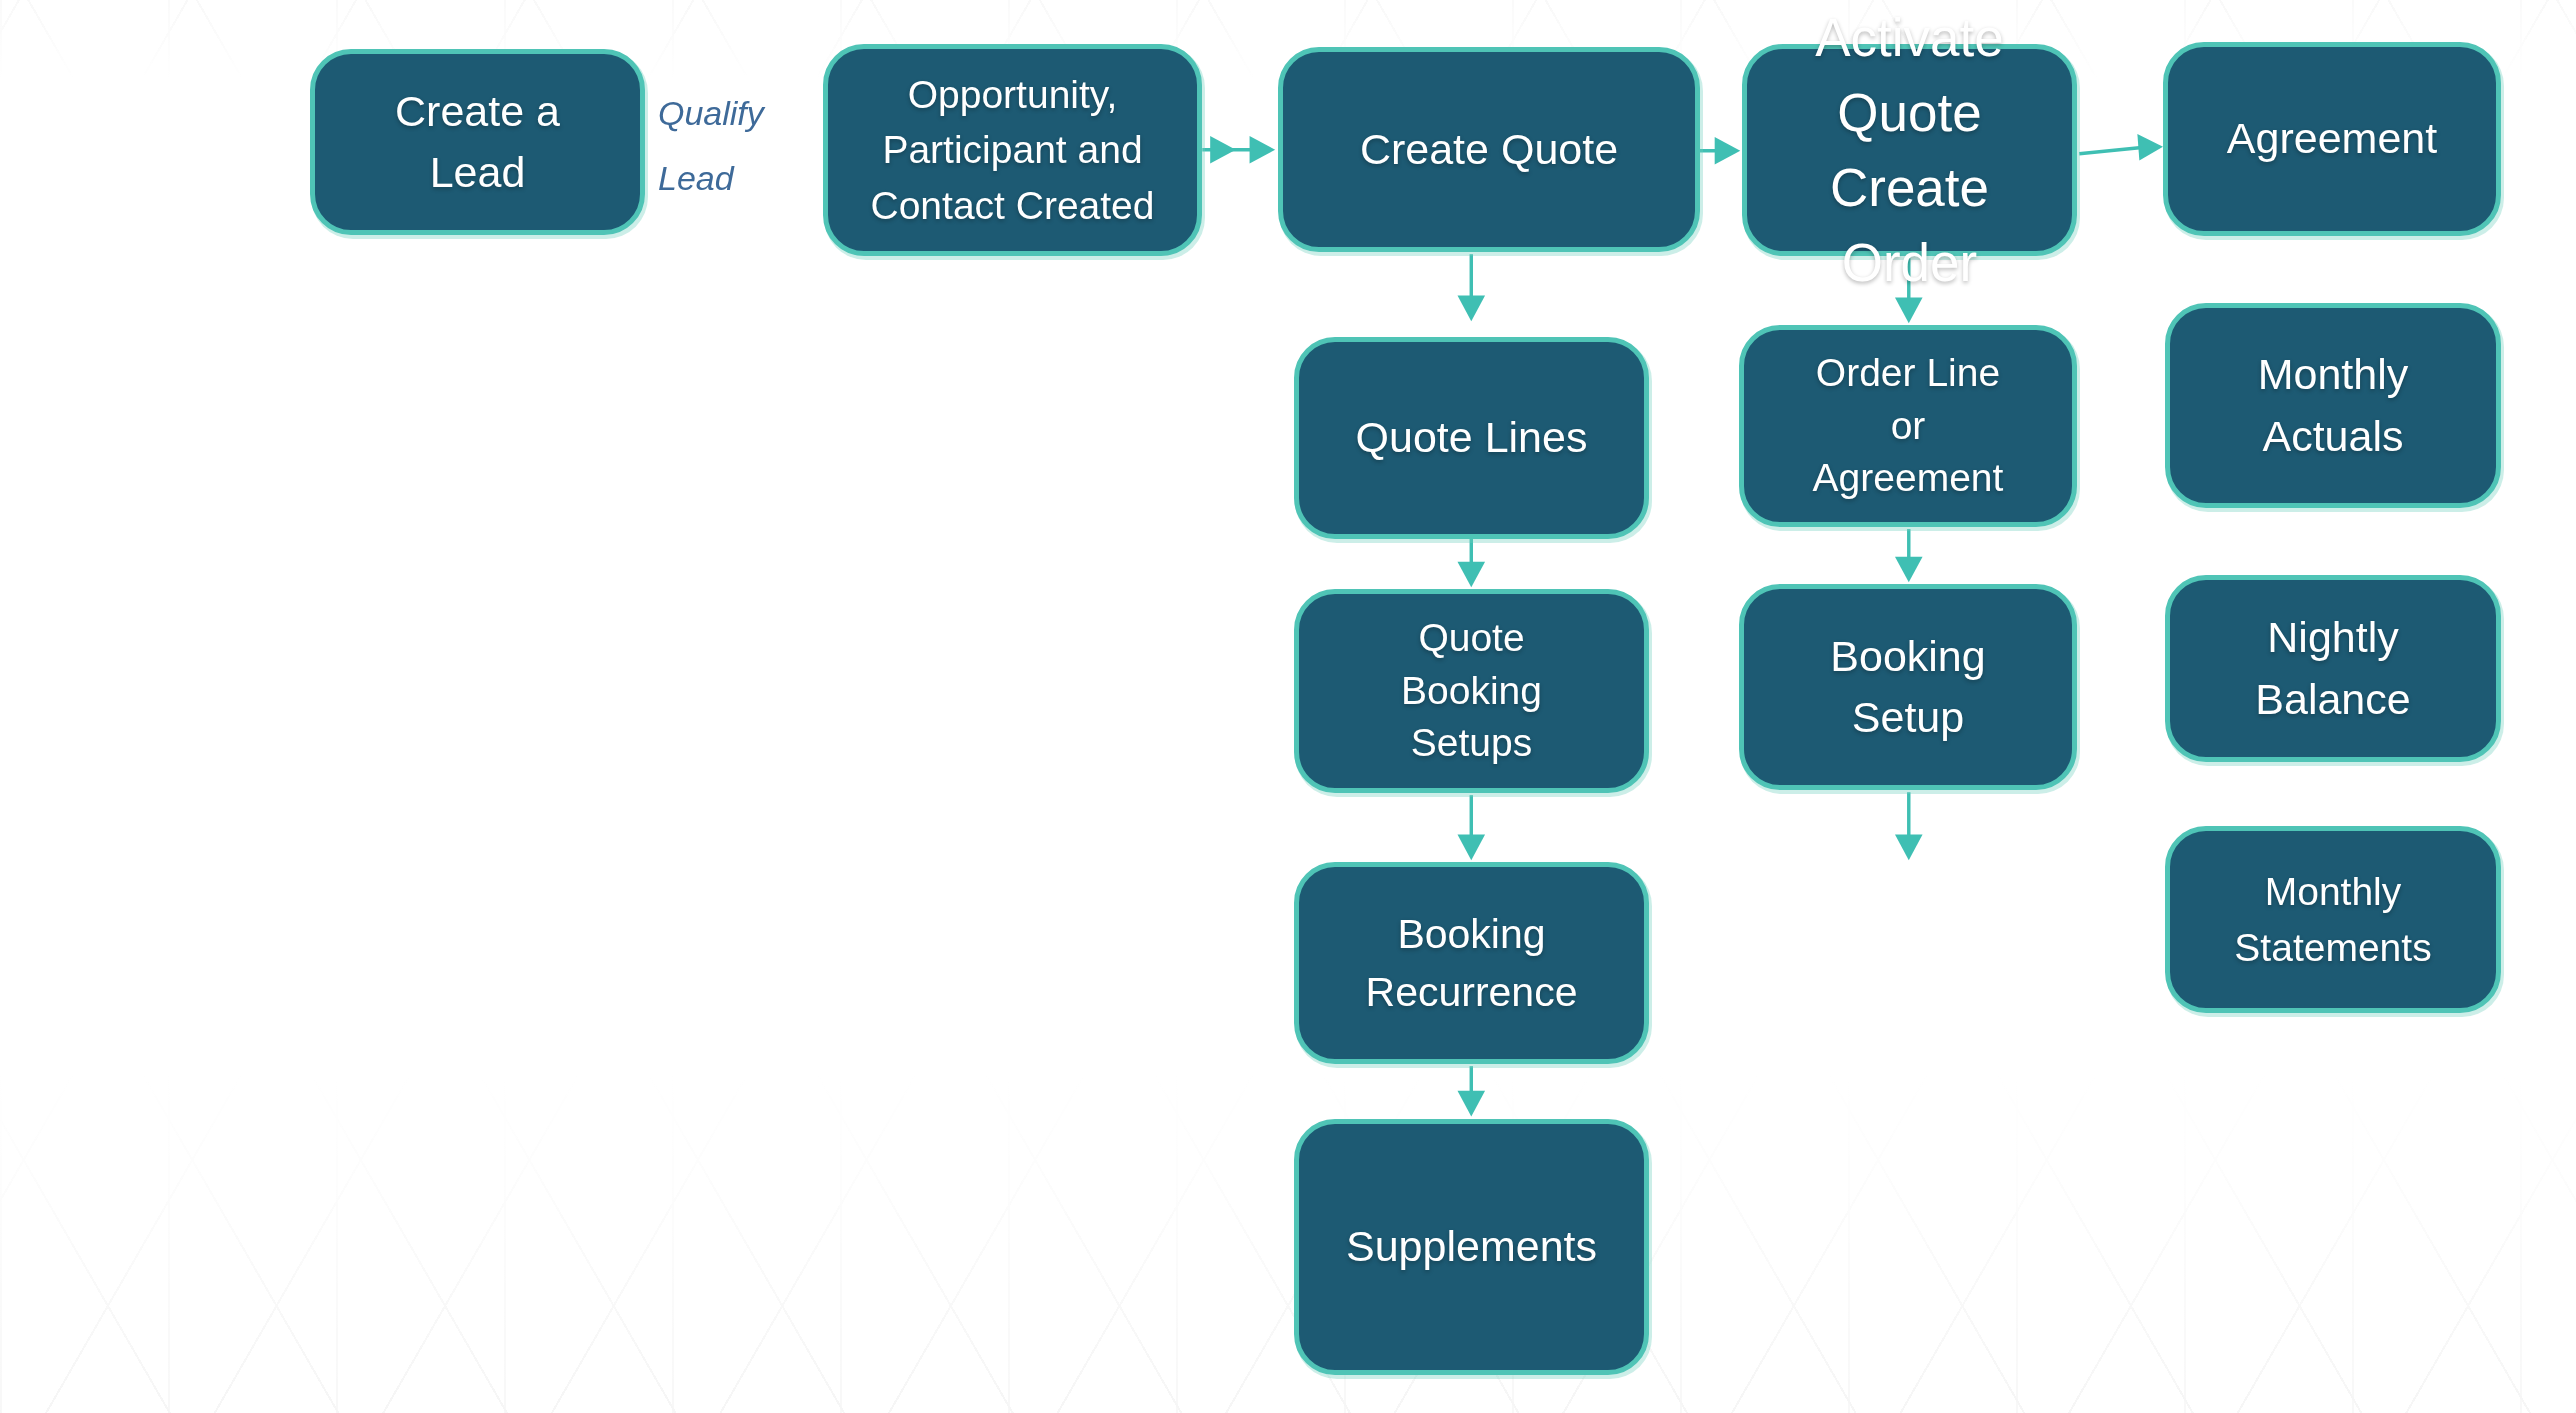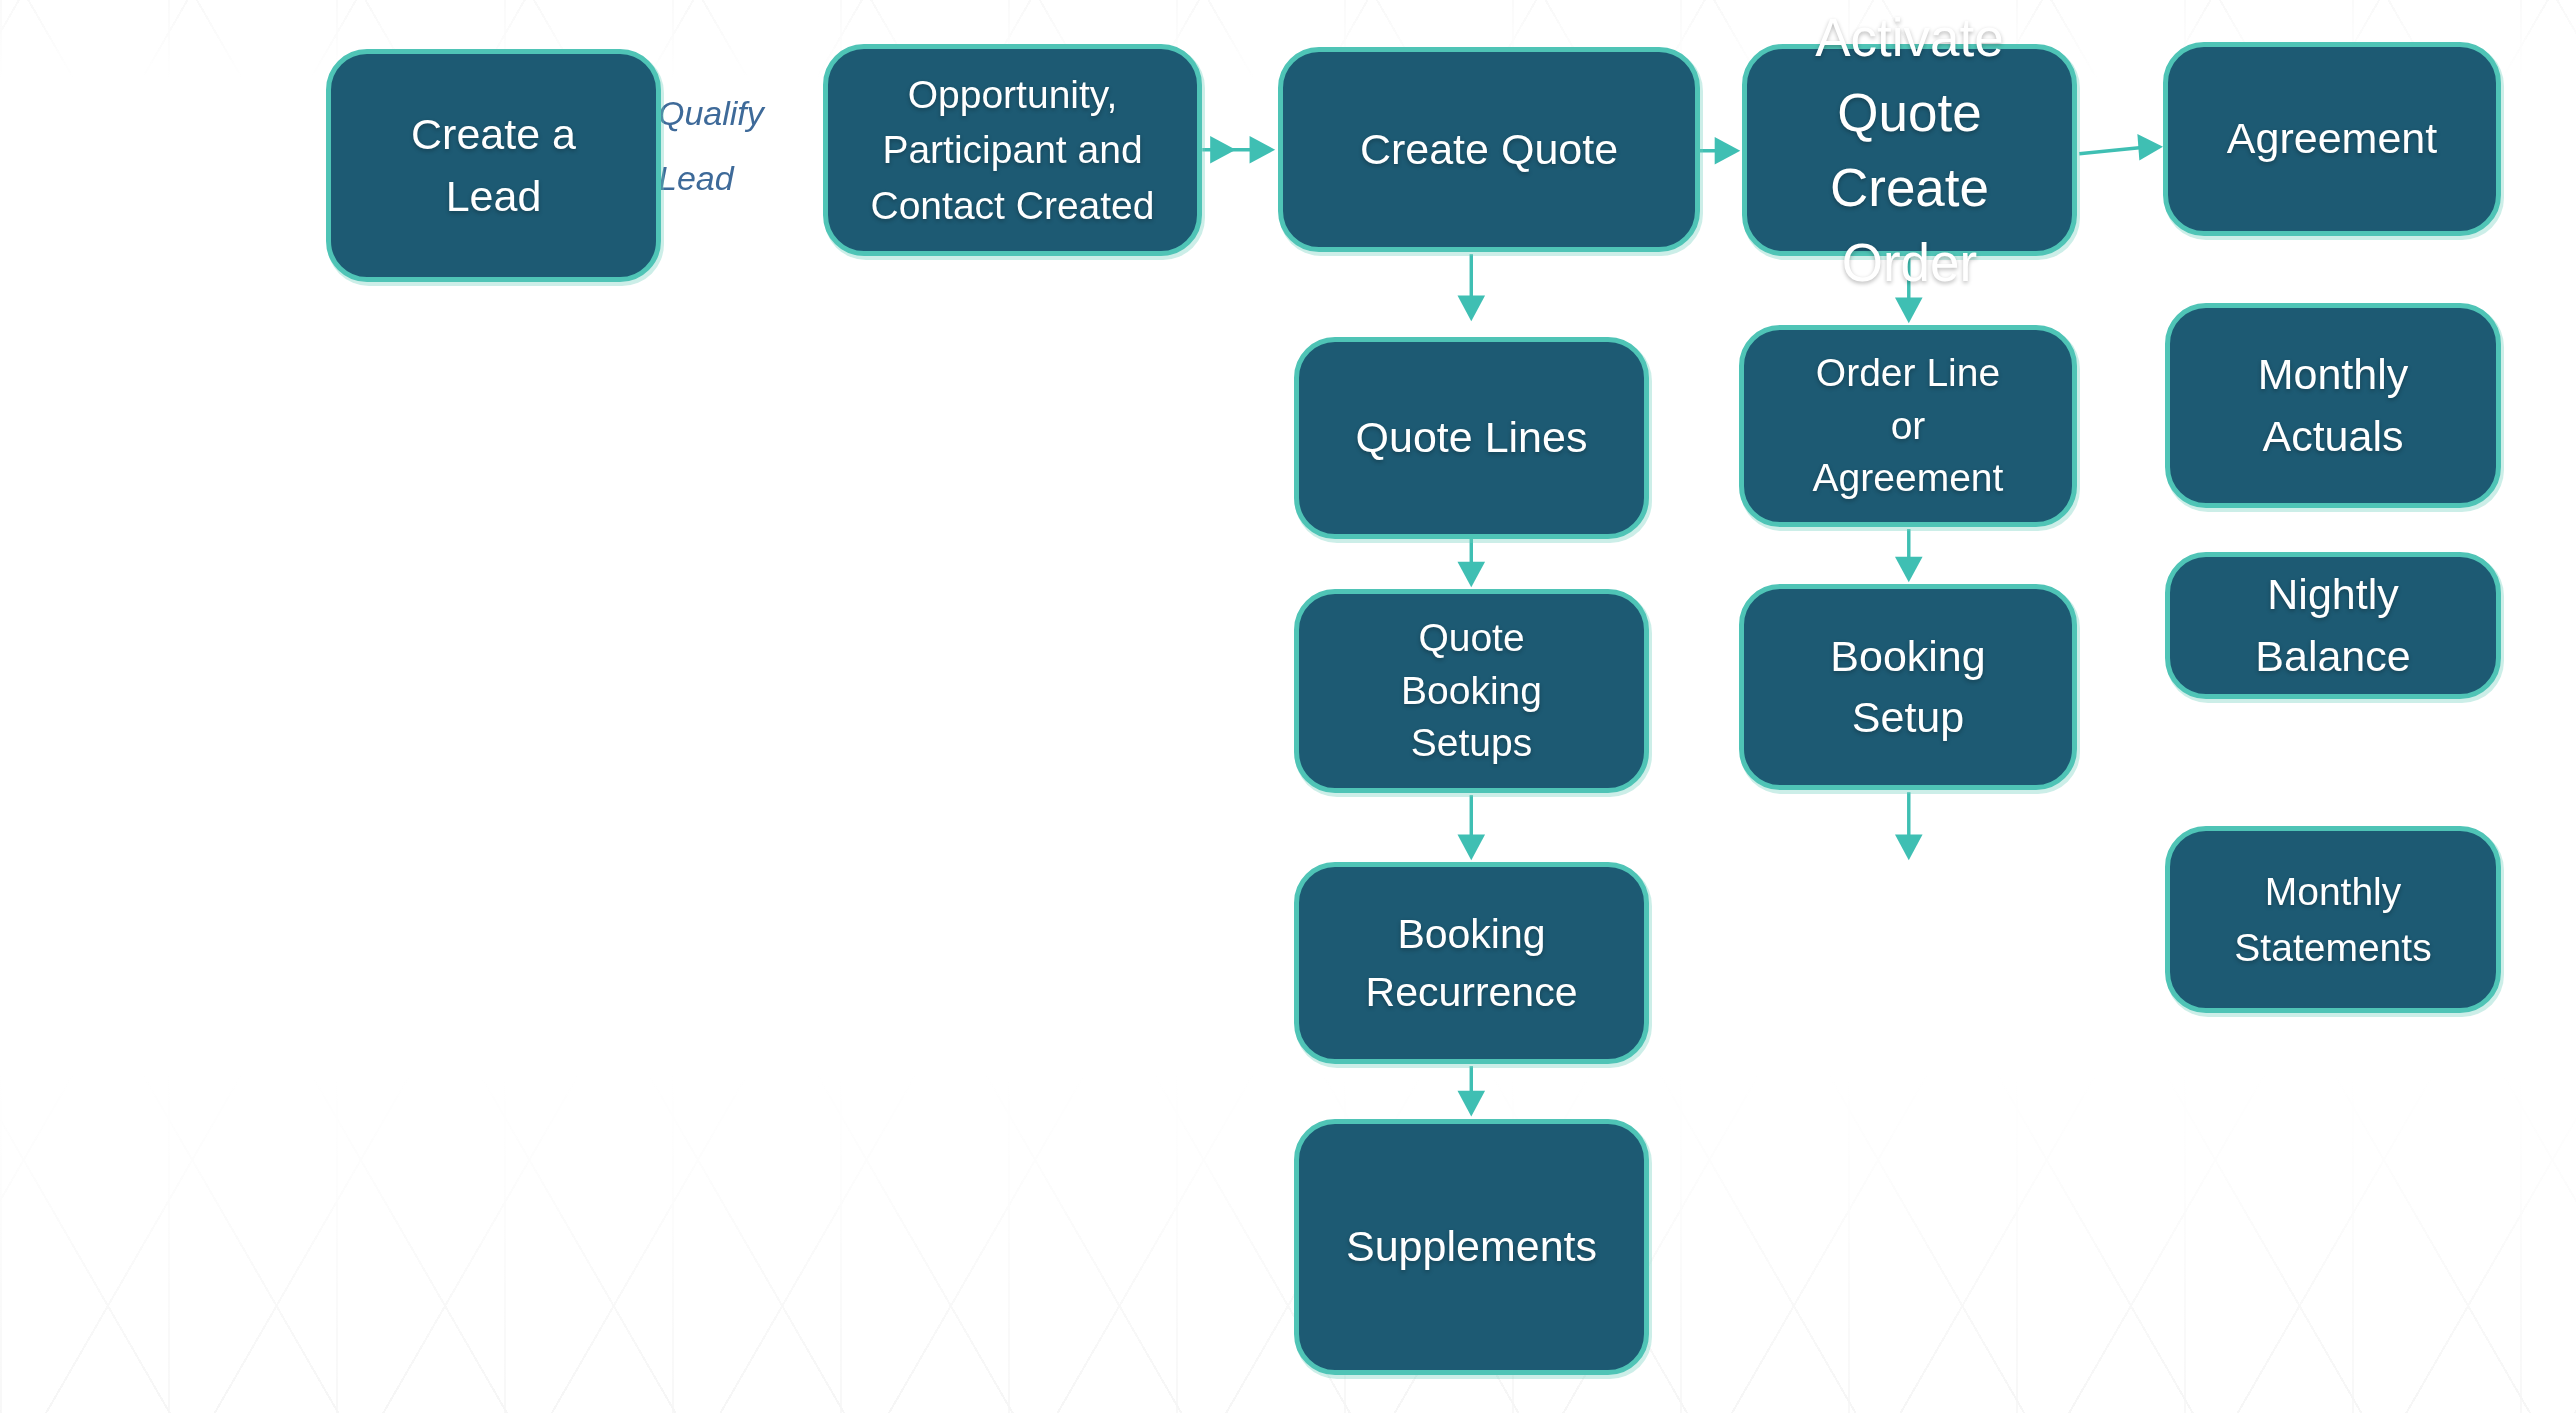--- a/index.html
+++ b/index.html
@@ -113,21 +113,21 @@
 
     <g>
       <line x1="1937" y1="804" x2="1937" y2="849"></line>
       <polygon points="1923,847 1951,847 1937,873"></polygon>
     </g>
   </svg>
 
   <div class="edge-label" style="left:658px;top:81px;width:177px;">Qualify
 Lead</div>
 
-  <div class="node" style="left:326px;top:49px;width:335px;height:233px">
+  <div class="node" style="left:310px;top:49px;width:335px;height:186px">
     <span class="node-label">Create a
 Lead</span>
   </div>
 
   <div class="node" style="left:823px;top:44px;width:379px;height:212px">
     <span class="node-label" style="font-size:39px">Opportunity,
 Participant and
 Contact Created</span>
   </div>
 
@@ -174,21 +174,21 @@
     <span class="node-label">Booking
 Setup</span>
   </div>
 
 
   <div class="node" style="left:2165px;top:303px;width:336px;height:205px">
     <span class="node-label">Monthly
 Actuals</span>
   </div>
 
-  <div class="node" style="left:2165px;top:552px;width:336px;height:147px">
+  <div class="node" style="left:2165px;top:575px;width:336px;height:187px">
     <span class="node-label">Nightly
 Balance</span>
   </div>
 
   <div class="node" style="left:2165px;top:826px;width:336px;height:187px">
     <span class="node-label" style="font-size:39px">Monthly
 Statements</span>
   </div>
 
 

